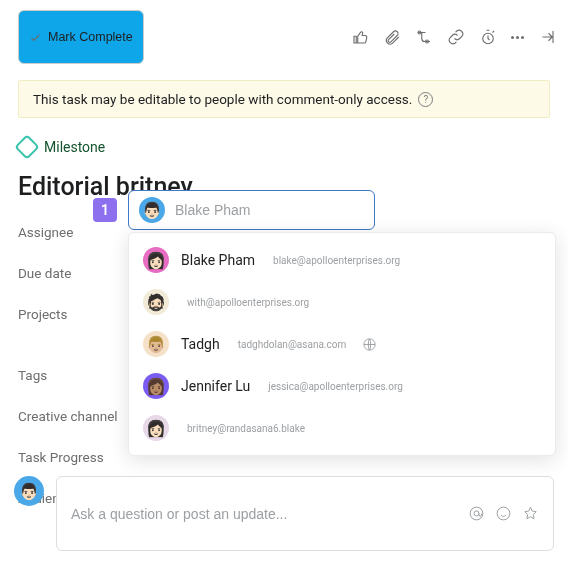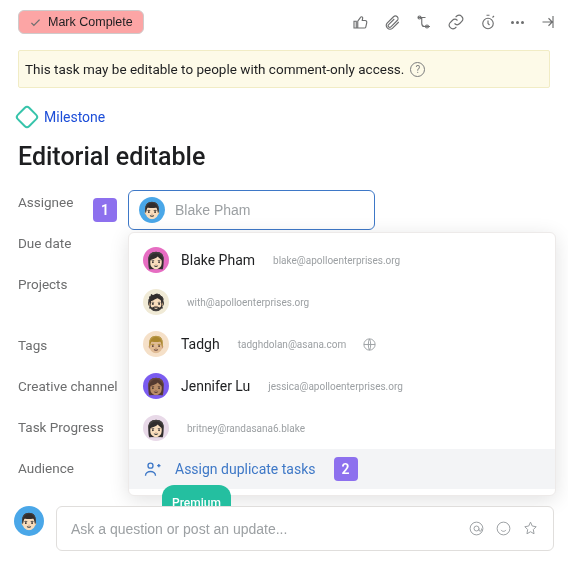--- a/index.html
+++ b/index.html
@@ -18,54 +18,54 @@
     align-items: center;
     justify-content: space-between;
     padding: 10px 12px 6px 18px;
   }
   .mark-complete {
     display: inline-flex;
     align-items: center;
     gap: 6px;
     border: 1px solid #cfcbcb;
     border-radius: 6px;
-    padding: 4px 10px;
+    padding: 19px 10px;
     font-size: 12.5px;
-    background: #fca5a5;
+    background: #0ea5e9;
     cursor: pointer;
     color: #1e1f21;
   }
   .topbar-icons {
     display: flex;
     align-items: center;
     gap: 14px;
     color: #6d6e6f;
   }
   .topbar-icons svg { width: 18px; height: 18px; stroke: #6d6e6f; fill: none; stroke-width: 1.5; }
   .notice {
     background: #fdfae8;
     border: 1px solid #f1ecc5;
     display: flex;
     align-items: center;
     gap: 6px;
-    padding: 10px 6px;
+    padding: 10px 14px;
     margin: 10px 18px 16px 18px;
     border-radius: 2px;
     font-size: 13.5px;
     color: #1e1f21;
   }
   .notice .qmark {
     display:inline-flex;align-items:center;justify-content:center;
     width:15px;height:15px;border:1px solid #7b7c7d;border-radius:50%;
     font-size:10px;color:#7b7c7d;
   }
   .milestone-row {
     display:flex;align-items:center;gap:8px;
     padding: 4px 18px 12px 18px;
-    color:#1d4ed8;font-size:14px;
+    color:#14532d;font-size:14px;
   }
   .milestone-icon {
     width:18px;height:18px;border:2px solid #37c4ab;background:#fff;
     transform: rotate(45deg); border-radius: 4px;
   }
   .task-title {
     font-size: 25px;
     font-weight: 550;
     padding: 4px 18px 18px 18px;
     color:#1e1f21;
@@ -111,21 +111,21 @@
     position:absolute; left:162px; top:485px;
     background:#24bfa0; color:#fff; border-radius:12px; padding:11px 10px; font-size:12px; font-weight:500;
   }
   .comment-box {
     position:absolute; left:14px; bottom:12px; right:14px;
     display:flex; align-items:flex-start; gap:12px;
   }
   .comment-input {
     flex:1; border:1px solid #e0dedc; border-radius:6px;
     display:flex; align-items:center; justify-content:space-between;
-    padding:13px 14px; background:#fff;
+    padding:28px 14px; background:#fff;
   }
   .comment-input input {
     border:none;outline:none;flex:1;font-size:14px;color:#1e1f21;
   }
   .comment-input input::placeholder { color:#9ca0a3; }
   .comment-icons{display:flex;gap:10px;color:#9ca0a3;}
   .comment-icons svg{width:17px;height:17px;stroke:#9ca0a3;fill:none;stroke-width:1.4;}
   .dots{display:flex;gap:2px;}
   .dots span{width:3px;height:3px;background:#6d6e6f;border-radius:50%;}
 </style>
@@ -170,21 +170,21 @@
 <div class="notice">
   <span>This task may be editable to people with comment-only access.</span>
   <span class="qmark">?</span>
 </div>
 
 <div class="milestone-row">
   <span class="milestone-icon"></span>
   <span>Milestone</span>
 </div>
 
-<div class="task-title">Editorial editable</div>
+<div class="task-title">Editorial britney</div>
 
 <div class="fields">
   <div class="field-label">Assignee</div>
   <div class="field-label">Due date</div>
   <div class="field-label">Projects</div>
   <div class="field-label" style="margin-top:20px">Tags</div>
   <div class="field-label">Creative channel</div>
   <div class="field-label">Task Progress</div>
   <div class="field-label">Audience</div>
 </div>
@@ -220,28 +220,20 @@
     </span>
   </div>
   <div class="dd-item">
     <span class="avatar" style="background:#7b5cf0">👩🏽</span>
     <span>Jennifer Lu</span>
     <span class="email">jessica@apolloenterprises.org</span>
   </div>
   <div class="dd-item">
     <span class="avatar" style="background:#e8d9e8">👩🏻</span>
     <span class="email">britney@randasana6.blake</span>
-  </div>
-  <div class="dd-item action">
-    <svg width="20" height="20" viewBox="0 0 24 24" fill="none" stroke="#3e78c7" stroke-width="1.6">
-      <circle cx="9" cy="8" r="3"></circle>
-        <path d="M3 20c0-3 3-5 6-5s6 2 6 5M17 8h4M19 6v4"></path>
-    </svg>
-    <span>Assign duplicate tasks</span>
-    <span class="callout-num" style="margin-left:6px">2</span>
   </div>
 </div>
 
 <span class="premium-badge">Premium</span>
 
 <div class="comment-box">
   <span class="avatar" style="width:30px;height:30px;background:#4aa7e8">👨🏻</span>
   <div class="comment-input">
     <input type="text" placeholder="Ask a question or post an update..." style="">
     <div class="comment-icons">

